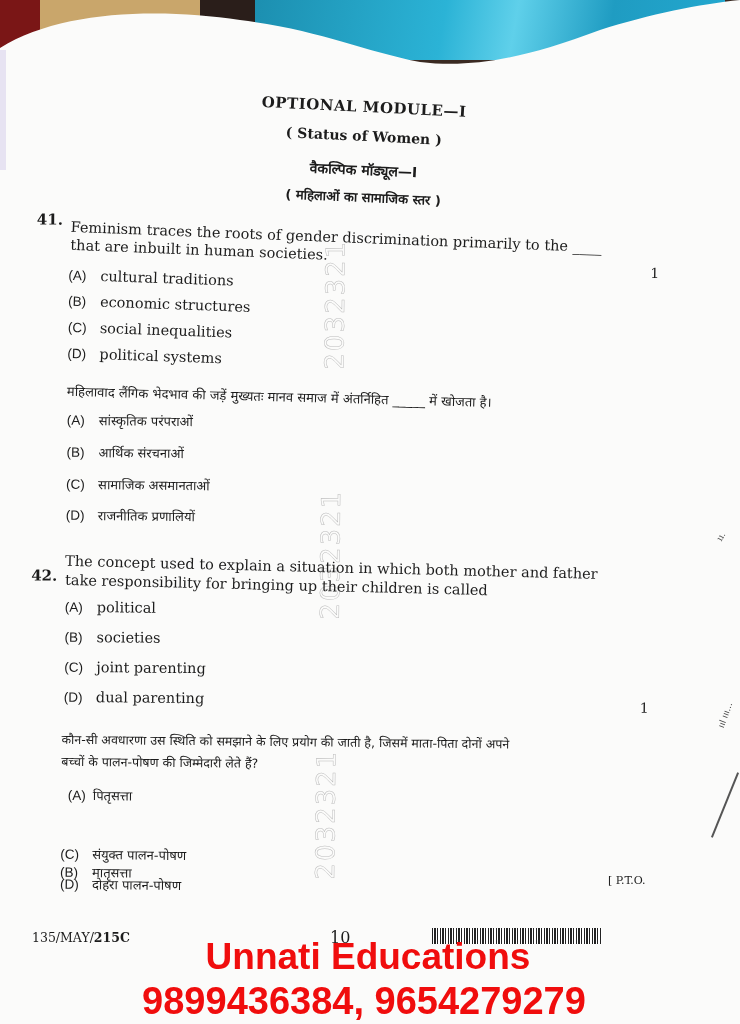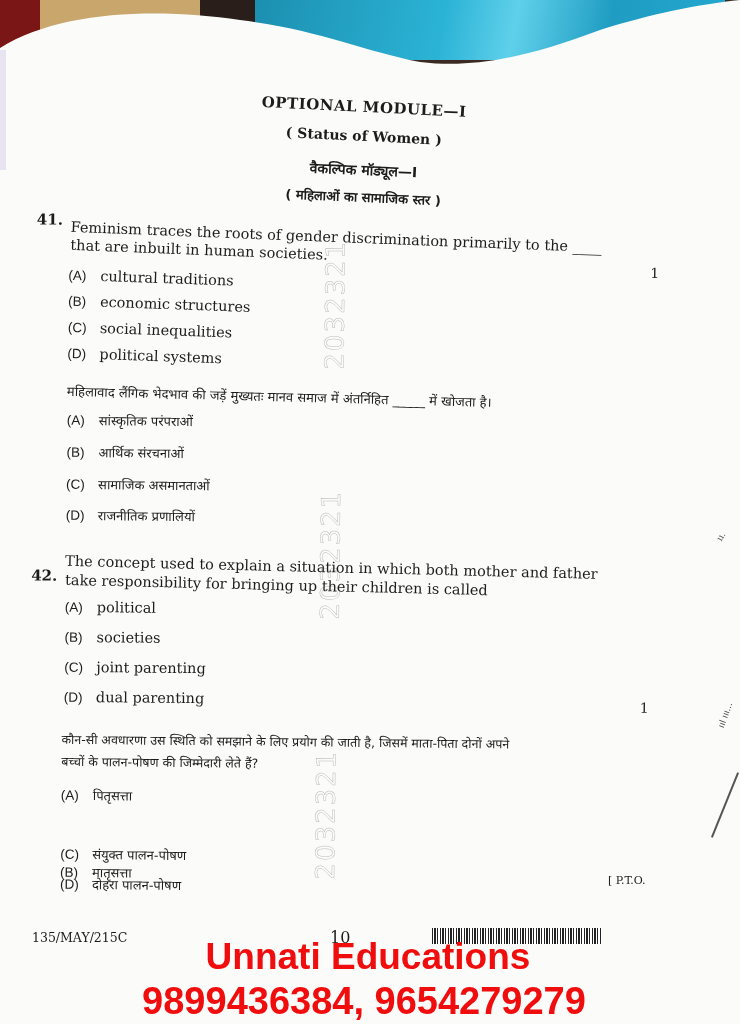--- a/index.html
+++ b/index.html
@@ -38,21 +38,21 @@
   .hi { font-family: "DejaVu Sans", sans-serif; font-size: 13px; }
   .marks { position: absolute; font-size: 14px; }
 
   .watermark {
     position: absolute; color: #c8c8c8; font-family: "DejaVu Sans", sans-serif; font-size: 26px;
     transform: rotate(-90deg); transform-origin: left top; letter-spacing: 2px; white-space: nowrap;
     -webkit-text-stroke: 0.5px #bdbdbd; color: transparent;
   }
 
   .footer-code { position: absolute; left: 32px; top: 930px; font-size: 12.5px; }
-  .footer-code b { font-weight: normal; }
+  .footer-code b { font-weight: bold; }
   .page-no { position: absolute; left: 330px; top: 928px; font-size: 16px; }
   .barcode { position: absolute; left: 432px; top: 928px; width: 170px; height: 16px;
     background: repeating-linear-gradient(90deg, #222 0 1px, #fff 1px 2px, #222 2px 4px, #fff 4px 5px, #222 5px 6px, #fff 6px 8px); }
   .pto { position: absolute; left: 608px; top: 874px; font-size: 11px; }
 
   .brand { position: absolute; left: 0; width: 740px; text-align: center; color: #f00d0d;
     font-family: "Liberation Sans", sans-serif; font-weight: bold; }
   .brand-name { top: 936px; font-size: 37px; left: -2px; }
   .brand-phone { top: 980px; font-size: 38px; left: -6px; }
 
@@ -107,21 +107,21 @@
       <div class="qtext q" style="left:66px; top:575px; white-space:nowrap; transform: rotate(0.8deg); transform-origin:left top;">take responsibility for bringing up their children is called</div>
 
       <div class="opt" style="left:66px; top:602px;"><span class="lbl">(A)</span><span>political</span></div>
       <div class="opt" style="left:66px; top:632px;"><span class="lbl">(B)</span><span>societies</span></div>
       <div class="opt" style="left:66px; top:662px;"><span class="lbl">(C)</span><span>joint parenting</span></div>
       <div class="opt" style="left:66px; top:692px;"><span class="lbl">(D)</span><span>dual parenting</span></div>
       <div class="marks" style="left:642px; top:697px;">1</div>
 
       <div class="qtext hi" style="left:64px; top:734px; white-space:nowrap; font-size:12.5px;">कौन-सी अवधारणा उस स्थिति को समझाने के लिए प्रयोग की जाती है, जिसमें माता-पिता दोनों अपने</div>
       <div class="qtext hi" style="left:64px; top:756px; white-space:nowrap; font-size:12.5px;">बच्चों के पालन-पोषण की जिम्मेदारी लेते हैं?</div>
-      <div class="opt" style="left:64px; top:789px;"><span class="lbl">(A)</span><span class="hi">पितृसत्ता</span></div>
+      <div class="opt" style="left:64px; top:789px;text-align:center;"><span class="lbl">(A)</span><span class="hi">पितृसत्ता</span></div>
       <div class="opt" style="left:64px; top:818px;margin-top:48px;"><span class="lbl">(B)</span><span class="hi">मातृसत्ता</span></div>
       <div class="opt" style="left:64px; top:848px;"><span class="lbl">(C)</span><span class="hi">संयुक्त पालन-पोषण</span></div>
       <div class="opt" style="left:64px; top:878px;"><span class="lbl">(D)</span><span class="hi">दोहरा पालन-पोषण</span></div>
     </div>
   </div>
 
   <div class="scribble1">ıı.</div>
   <div class="scribble2">ııl ııı...</div>
   <div class="penline"></div>
 

